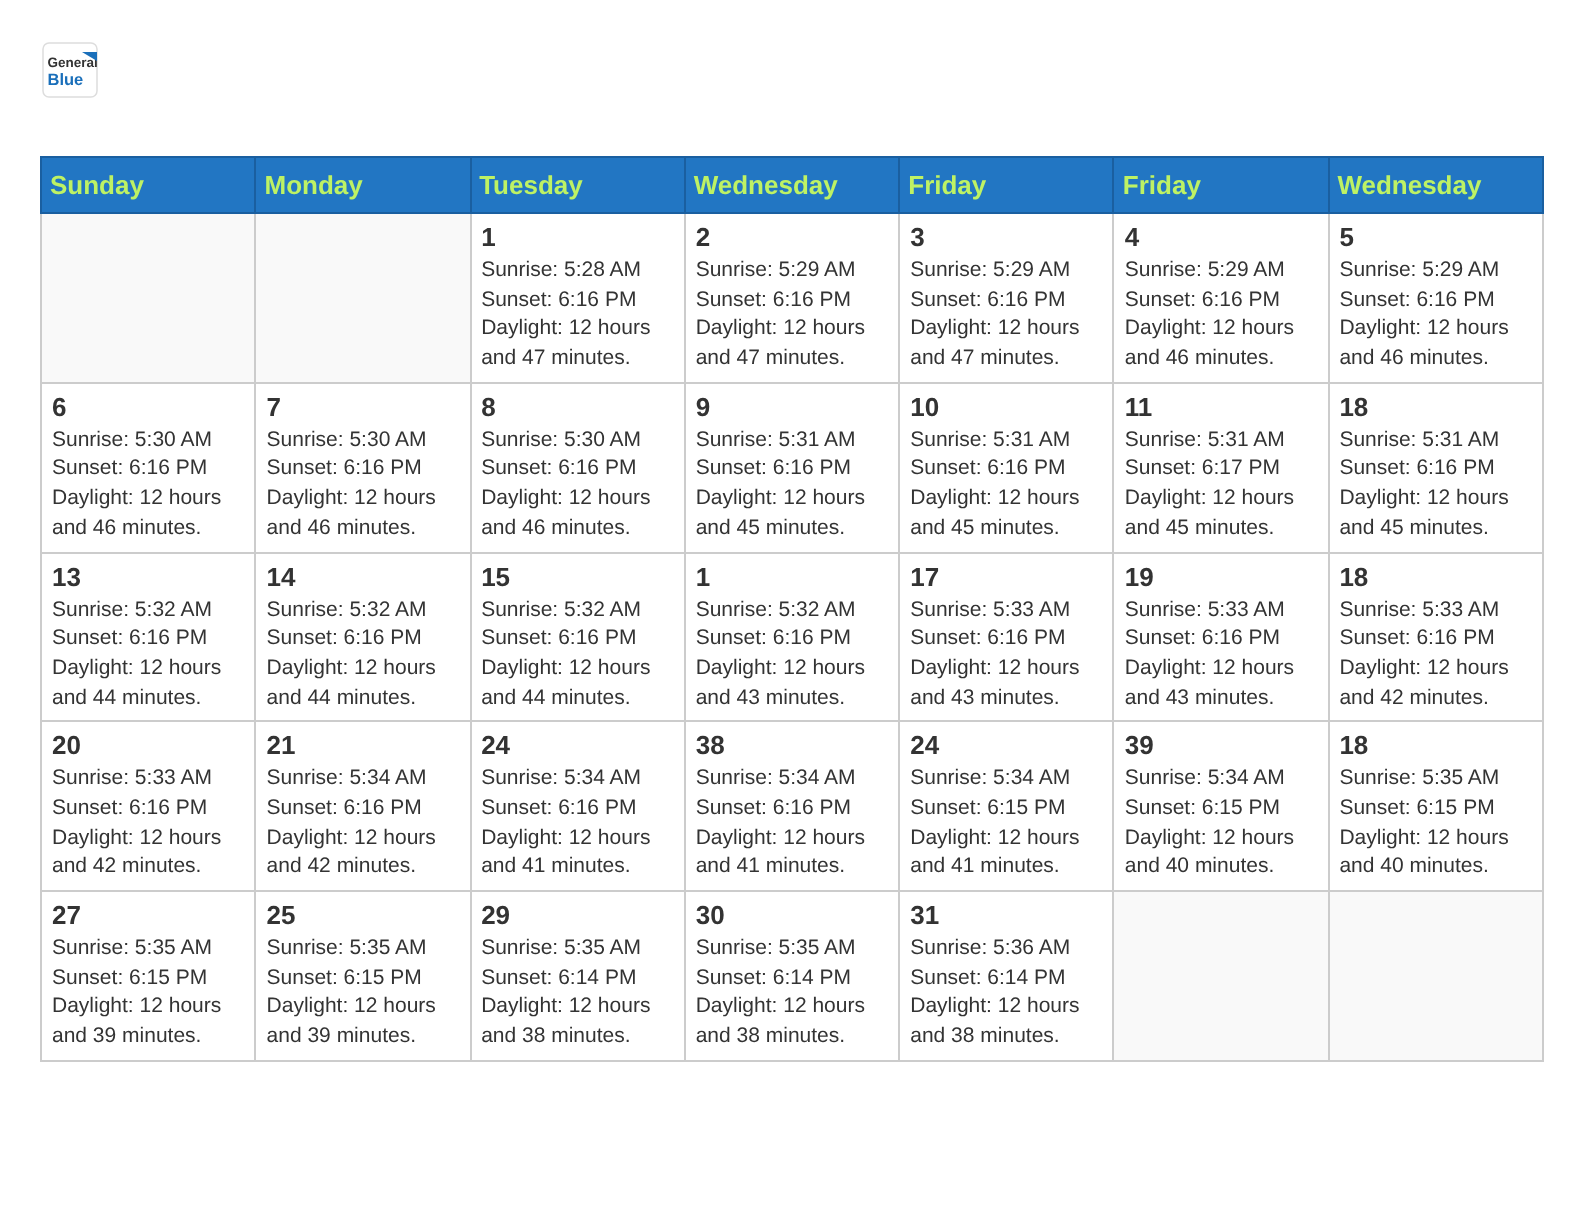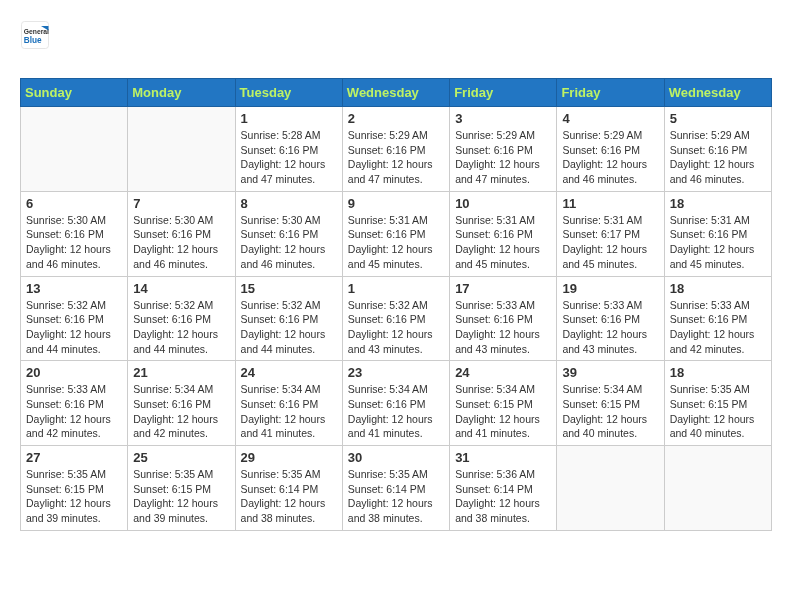--- a/index.html
+++ b/index.html
@@ -199,21 +199,21 @@
         </td>
         <td>
           <span class="day-num">21</span>
           <div class="day-info">Sunrise: 5:34 AM<br>Sunset: 6:16 PM<br>Daylight: 12 hours and 42 minutes.</div>
         </td>
         <td>
           <span class="day-num">24</span>
           <div class="day-info">Sunrise: 5:34 AM<br>Sunset: 6:16 PM<br>Daylight: 12 hours and 41 minutes.</div>
         </td>
         <td>
-          <span class="day-num">23</span>
+          <span class="day-num">38</span>
           <div class="day-info">Sunrise: 5:34 AM<br>Sunset: 6:16 PM<br>Daylight: 12 hours and 41 minutes.</div>
         </td>
         <td>
           <span class="day-num">24</span>
           <div class="day-info">Sunrise: 5:34 AM<br>Sunset: 6:15 PM<br>Daylight: 12 hours and 41 minutes.</div>
         </td>
         <td>
           <span class="day-num">39</span>
           <div class="day-info">Sunrise: 5:34 AM<br>Sunset: 6:15 PM<br>Daylight: 12 hours and 40 minutes.</div>
         </td>

